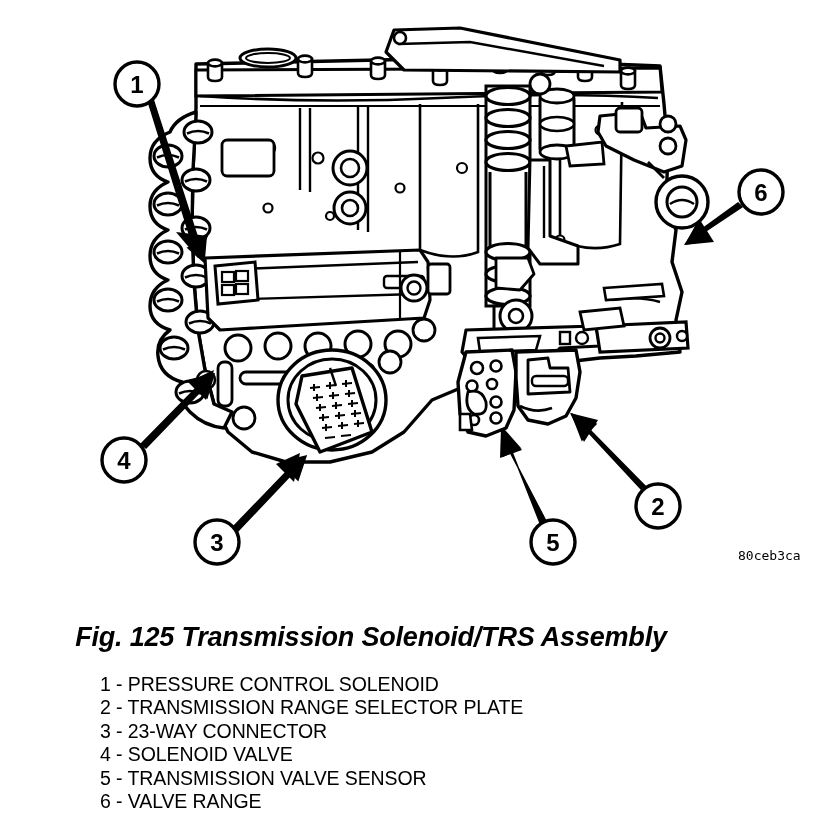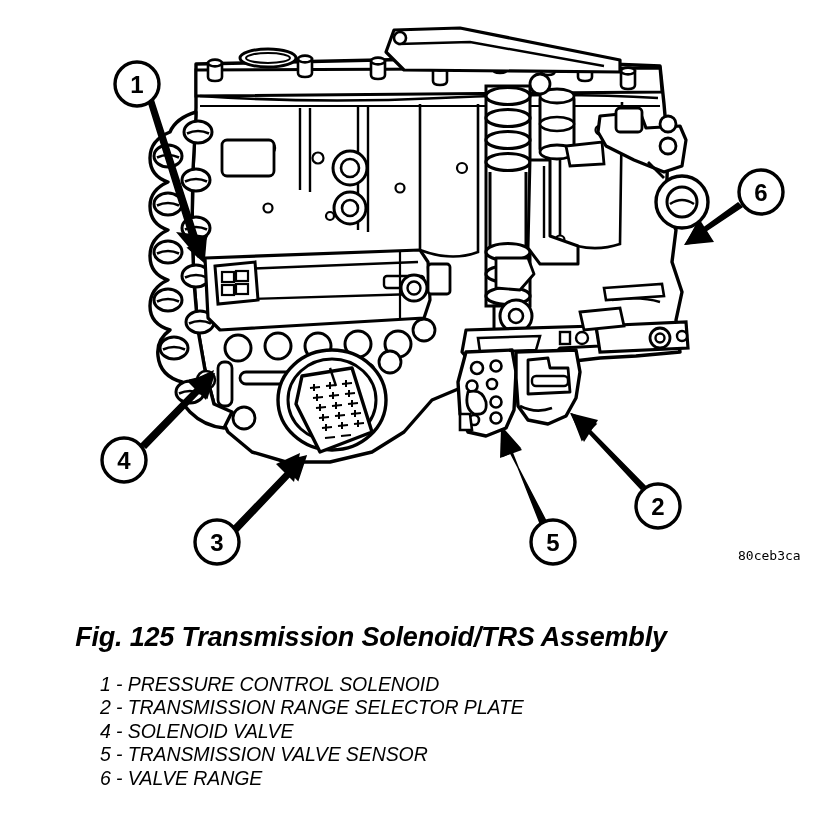--- a/index.html
+++ b/index.html
@@ -67,21 +67,20 @@
     top: 673px;
     width: 700px;
   }
   .legend-row {
     font-family: "Liberation Sans", sans-serif;
     font-size: 19.5px;
     line-height: 23.4px;
     letter-spacing: -0.1px;
     color: #000000;
     white-space: nowrap;
-    font-style: italic;
   }
   .legend-num, .legend-dash, .legend-label {
     display: inline;
   }
   .callout-num {
     font-family: "Liberation Sans", sans-serif;
     font-size: 24px;
     font-weight: bold;
     fill: #000000;
   }
@@ -437,20 +436,23 @@
   <div id="caption">Fig. 125 Transmission Solenoid/TRS Assembly</div>
 
   <div id="legend">
     <div class="legend-row">
       <span class="legend-num">1</span><span class="legend-dash"> - </span><span class="legend-label">PRESSURE CONTROL SOLENOID</span>
     </div>
     <div class="legend-row">
       <span class="legend-num">2</span><span class="legend-dash"> - </span><span class="legend-label">TRANSMISSION RANGE SELECTOR PLATE</span>
     </div>
     <div class="legend-row">
+      <span class="legend-num">3</span><span class="legend-dash"> - </span><span class="legend-label">23-WAY CONNECTOR</span>
+    </div>
+    <div class="legend-row">
       <span class="legend-num">4</span><span class="legend-dash"> - </span><span class="legend-label">SOLENOID VALVE</span>
     </div>
     <div class="legend-row">
       <span class="legend-num">5</span><span class="legend-dash"> - </span><span class="legend-label">TRANSMISSION VALVE SENSOR</span>
     </div>
     <div class="legend-row">
       <span class="legend-num">6</span><span class="legend-dash"> - </span><span class="legend-label">VALVE RANGE</span>
     </div>
   </div>
 

